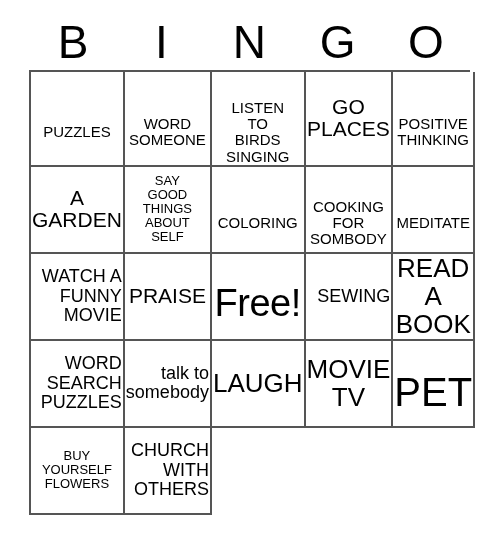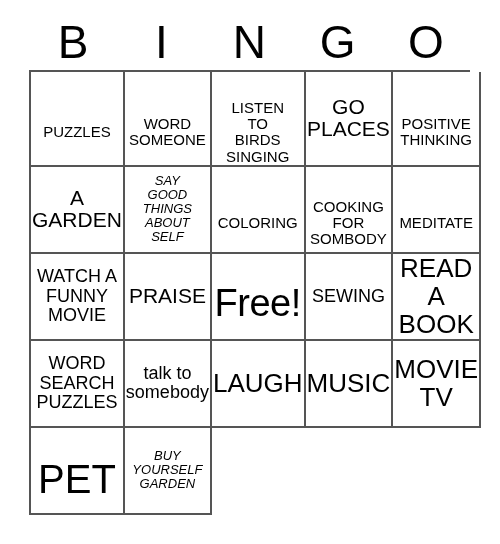--- a/index.html
+++ b/index.html
@@ -75,23 +75,23 @@
   .cell .cell-text {
     display: block;
     width: 100%;
     line-height: 1.08;
     white-space: pre-line;
     padding: 0 1px;
     box-sizing: border-box;
   }
 
   
-  .t-xs  .cell-text { font-size: 13px; font-style: italic; }
+  .t-xs  .cell-text { font-size: 13px; }
   .t-sm  .cell-text { font-size: 15px; margin-top: 28px; }
-  .t-md  .cell-text { font-size: 18px; }
+  .t-md  .cell-text { font-size: 18px; text-align: right; }
   .t-lg  .cell-text { font-size: 21px; }
   .t-xl  .cell-text { font-size: 26px; }
   .t-xxl .cell-text { font-size: 31px; }
   .t-free .cell-text { font-size: 38px; letter-spacing: -0.5px; margin-top: 15px; }
   .t-pet  .cell-text { font-size: 40px; margin-top: 19px; }
 
   .nowrap .cell-text { white-space: nowrap; }
 </style>
 </head>
 <body>
@@ -177,31 +177,33 @@
 SEARCH
 PUZZLES</span>
       </div>
     <div class="cell t-md">
         <span class="cell-text">talk to
 somebody</span>
       </div>
     <div class="cell t-xl">
         <span class="cell-text">LAUGH</span>
       </div>
-    <div class="cell t-xl">
-        <span class="cell-text">MUSIC</span>
-      </div>
 
     <div class="cell t-xl">
         <span class="cell-text">MOVIE
 TV</span>
       </div>
     <div class="cell t-pet nowrap">
         <span class="cell-text">PET</span>
       </div>
     <div class="cell t-xs">
         <span class="cell-text">BUY
 YOURSELF
-GARDEN</span>
+FLOWERS</span>
+      </div>
+    <div class="cell t-md">
+        <span class="cell-text">CHURCH
+WITH
+OTHERS</span>
       </div>
   </div>
 
 </div>
 
 </body></html>

